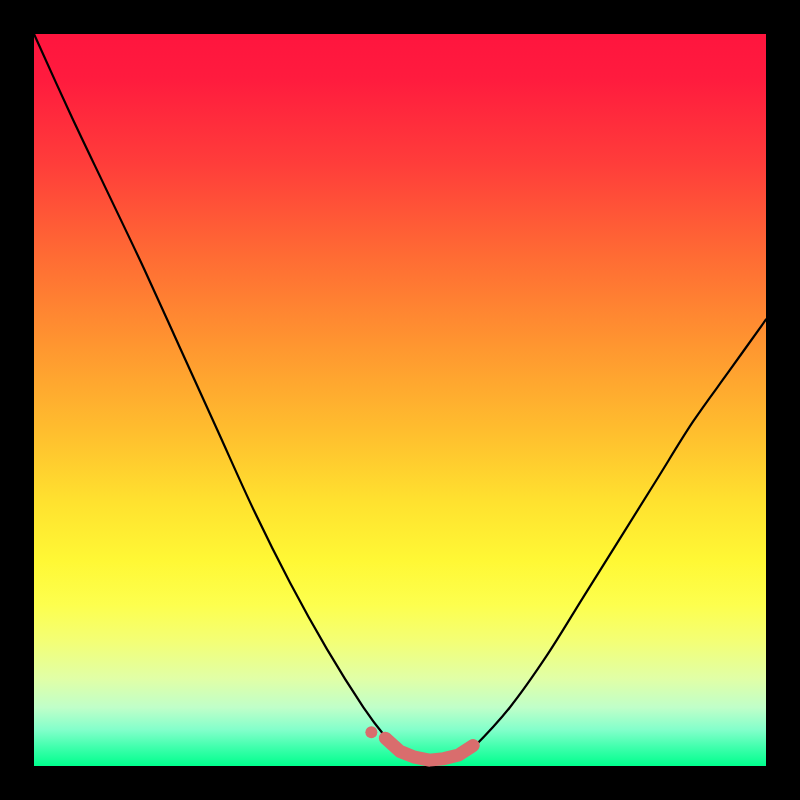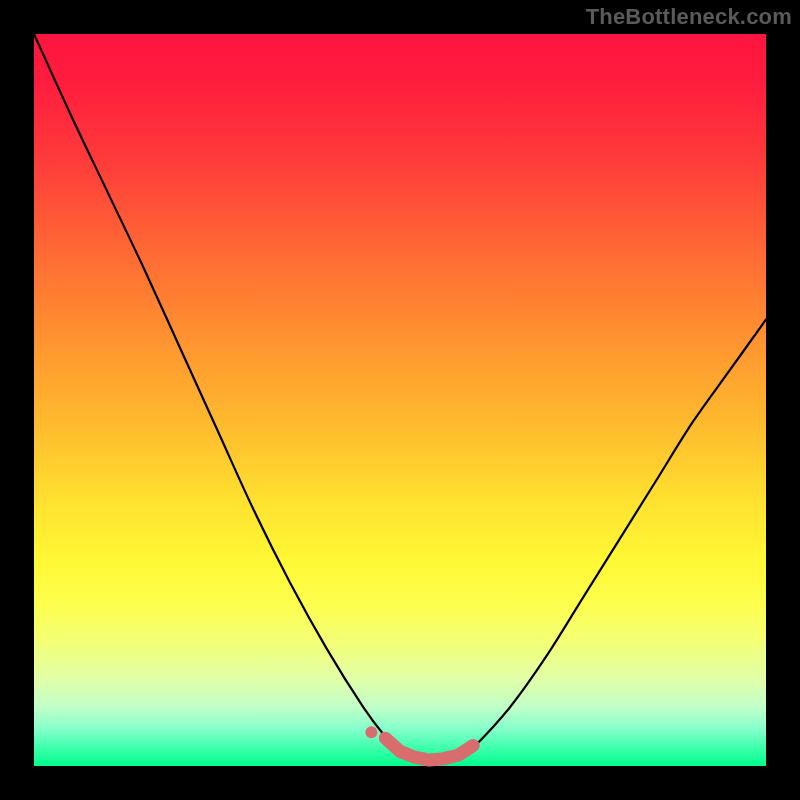--- a/index.html
+++ b/index.html
@@ -60,21 +60,20 @@
     top: 0;
     width: 732px;
     height: 732px;
     overflow: visible;
   }
 </style>
 </head>
 <body>
 
 <div class="frame">
-  <div class="watermark">TheBottleneck.com</div>
   <div class="plot">
     <svg class="curve" viewBox="0 0 732 732" preserveAspectRatio="none">
       <path id="curve-path" fill="none" stroke="#000000" stroke-width="2.2" stroke-linecap="round" d="M 0.00 0.00 C 6.10 13.42, 24.40 54.29, 36.60 80.52 C 48.80 106.75, 61.00 131.76, 73.20 157.38 C 85.40 183.00, 97.60 208.01, 109.80 234.24 C 122.00 260.47, 134.20 287.92, 146.40 314.76 C 158.60 341.60, 170.80 368.44, 183.00 395.28 C 195.20 422.12, 207.40 450.18, 219.60 475.80 C 231.80 501.42, 244.00 525.82, 256.20 549.00 C 268.40 572.18, 280.60 594.14, 292.80 614.88 C 305.00 635.62, 319.64 658.80, 329.40 673.44 C 339.16 688.08, 345.26 695.40, 351.36 702.72 C 357.46 710.04, 361.12 713.70, 366.00 717.36 C 370.88 721.02, 374.54 722.85, 380.64 724.68 C 386.74 726.51, 395.28 728.34, 402.60 728.34 C 409.92 728.34, 418.46 727.12, 424.56 724.68 C 430.66 722.24, 430.66 722.24, 439.20 713.70 C 447.74 705.16, 463.60 688.69, 475.80 673.44 C 488.00 658.19, 500.20 640.50, 512.40 622.20 C 524.60 603.90, 536.80 583.16, 549.00 563.64 C 561.20 544.12, 573.40 524.60, 585.60 505.08 C 597.80 485.56, 610.00 466.04, 622.20 446.52 C 634.40 427.00, 646.60 406.26, 658.80 387.96 C 671.00 369.66, 683.20 353.80, 695.40 336.72 C 707.60 319.64, 725.90 294.02, 732.00 285.48"></path>
       <g id="marker-group">
           <path d="M 351.36 704.18 L 366.00 717.36 L 380.64 723.22 L 395.28 726.14 L 409.92 724.68 L 424.56 721.02 L 439.20 711.50" fill="none" stroke="#d96d6d" stroke-width="13" stroke-linecap="round" stroke-linejoin="round"></path>
           <circle cx="337.36" cy="698.18" r="6" fill="#d96d6d"></circle>
         </g>
     </svg>
   </div>
 </div>

